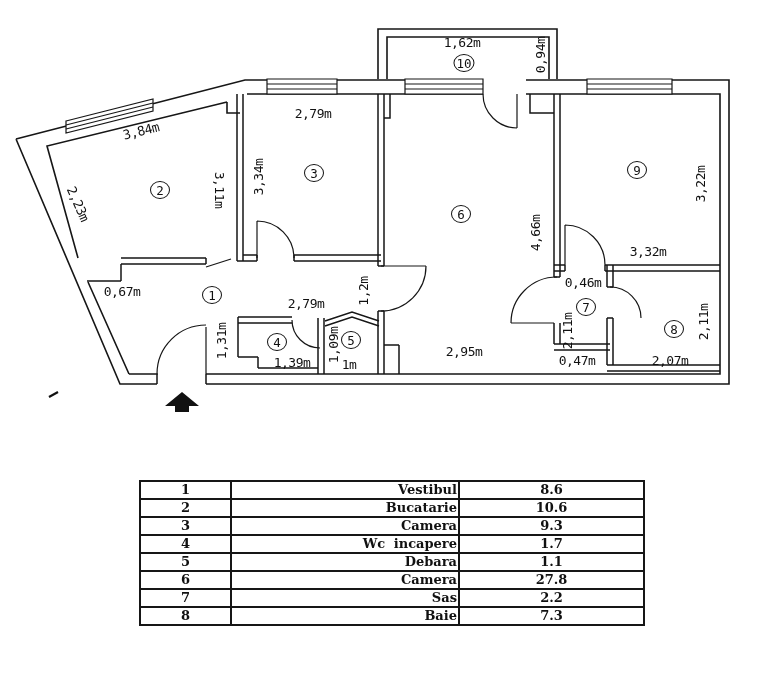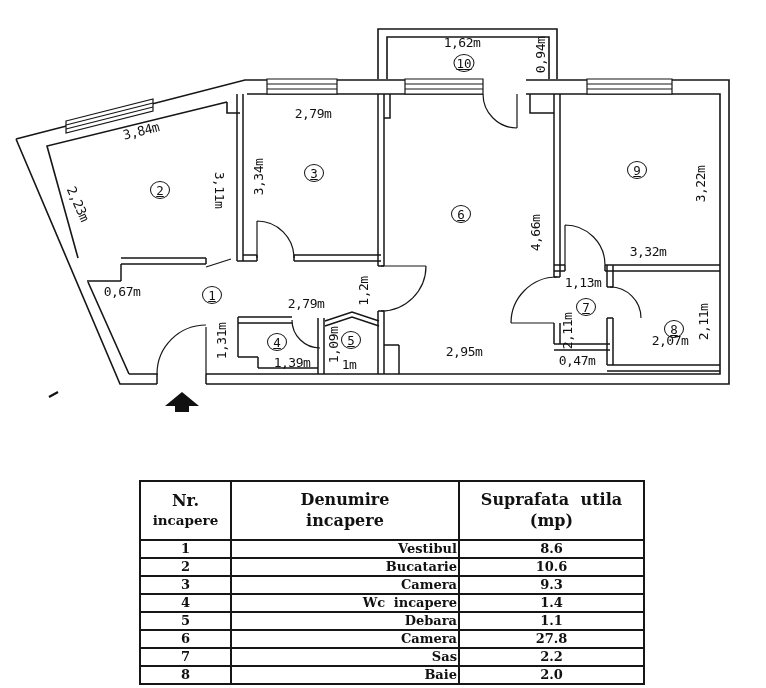--- a/index.html
+++ b/index.html
@@ -5,21 +5,21 @@
   html,body{margin:0;padding:0;background:#fff;}
   .stage{position:relative;width:766px;height:688px;background:#fff;overflow:hidden;
          font-family:"DejaVu Sans Mono",monospace;color:#111;}
   .plan-svg{position:absolute;left:0;top:0;}
   .dim{position:absolute;font:13px "DejaVu Sans Mono",monospace;color:#111;
        white-space:nowrap;transform:translate(-50%,-50%) rotate(var(--r,0deg));
        letter-spacing:-0.5px;}
   .marker{position:absolute;transform:translate(-50%,-50%);
           min-width:14px;height:16px;padding:0 2px;border:1.5px solid #111;border-radius:50%;
           display:flex;align-items:center;justify-content:center;
-          font:12.5px "DejaVu Sans Mono",monospace;background:transparent;text-decoration:underline;}
+          font:12.5px "DejaVu Sans Mono",monospace;background:transparent;}
   table.areas{position:absolute;left:139px;top:480px;width:504px;
               border-collapse:collapse;table-layout:fixed;
               font-family:"DejaVu Serif","Liberation Serif",serif;font-weight:700;color:#111;}
   table.areas td{border:2px solid #161616;overflow:hidden;}
   .hdr td{text-align:center;vertical-align:middle;height:55px;line-height:1.3;}
   .h-main{font-size:16px;display:block;word-spacing:6px;}
   .h-sub{font-size:13.5px;display:block;}
   .row td{height:14px;font-size:13px;line-height:14px;}
   .c-nr{text-align:center;}
   .c-name{text-align:right;padding-left:40px;word-spacing:4px;}
@@ -119,95 +119,81 @@
   <div class="dim" style="left:306px;top:303px;--r:0deg">2,79m</div>
   <div class="dim" style="left:221px;top:341px;--r:-90deg">1,31m</div>
   <div class="dim" style="left:292px;top:362px;--r:0deg">1,39m</div>
   <div class="dim" style="left:333px;top:345px;--r:-90deg">1,09m</div>
   <div class="dim" style="left:349px;top:364px;--r:0deg">1m</div>
   <div class="dim" style="left:363px;top:291px;--r:-90deg">1,2m</div>
   <div class="dim" style="left:462px;top:42px;--r:0deg">1,62m</div>
   <div class="dim" style="left:540px;top:55px;--r:-90deg">0,94m</div>
   <div class="dim" style="left:535px;top:233px;--r:-90deg">4,66m</div>
   <div class="dim" style="left:464px;top:351px;--r:0deg">2,95m</div>
-  <div class="dim" style="left:583px;top:282px;--r:0deg">1,13m</div>
+  <div class="dim" style="left:583px;top:282px;--r:0deg">0,46m</div>
   <div class="dim" style="left:567px;top:331px;--r:-90deg">2,11m</div>
   <div class="dim" style="left:577px;top:360px;--r:0deg">0,47m</div>
   <div class="dim" style="left:648px;top:251px;--r:0deg">3,32m</div>
   <div class="dim" style="left:703px;top:322px;--r:-90deg">2,11m</div>
-  <div class="dim" style="left:670px;top:340px;--r:0deg">2,07m</div>
+  <div class="dim" style="left:670px;top:360px;--r:0deg">2,07m</div>
   <div class="dim" style="left:700px;top:184px;--r:-90deg">3,22m</div>
 
   <div class="marker" style="left:212px;top:295px">1</div>
   <div class="marker" style="left:160px;top:190px">2</div>
   <div class="marker" style="left:314px;top:173px">3</div>
   <div class="marker" style="left:277px;top:342px">4</div>
   <div class="marker" style="left:351px;top:340px">5</div>
   <div class="marker" style="left:461px;top:214px">6</div>
   <div class="marker" style="left:586px;top:307px">7</div>
   <div class="marker" style="left:674px;top:329px">8</div>
   <div class="marker" style="left:637px;top:170px">9</div>
   <div class="marker" style="left:464px;top:63px">10</div>
 
   <table class="areas">
     <colgroup>
         <col style="width:91px">
         <col style="width:228px">
         <col style="width:185px">
       </colgroup>
     <tbody>
-        <tr class="hdr">
-      <td>
-        <span class="h-main">Nr.</span>
-        <span class="h-sub">incapere</span>
-      </td>
-      <td>
-        <span class="h-main">Denumire</span>
-        <span class="h-main">incapere</span>
-      </td>
-      <td>
-        <span class="h-main">Suprafata utila</span>
-        <span class="h-main">(mp)</span>
-      </td>
-    </tr>
     <tr class="row">
       <td class="c-nr">1</td>
       <td class="c-name">Vestibul</td>
       <td class="c-area">8.6</td>
     </tr>
     <tr class="row">
       <td class="c-nr">2</td>
       <td class="c-name">Bucatarie</td>
       <td class="c-area">10.6</td>
     </tr>
     <tr class="row">
       <td class="c-nr">3</td>
       <td class="c-name">Camera</td>
       <td class="c-area">9.3</td>
     </tr>
     <tr class="row">
       <td class="c-nr">4</td>
       <td class="c-name">Wc incapere</td>
-      <td class="c-area">1.4</td>
+      <td class="c-area">1.7</td>
     </tr>
     <tr class="row">
       <td class="c-nr">5</td>
       <td class="c-name">Debara</td>
       <td class="c-area">1.1</td>
     </tr>
     <tr class="row">
       <td class="c-nr">6</td>
       <td class="c-name">Camera</td>
       <td class="c-area">27.8</td>
     </tr>
     <tr class="row">
       <td class="c-nr">7</td>
       <td class="c-name">Sas</td>
       <td class="c-area">2.2</td>
     </tr>
     <tr class="row">
       <td class="c-nr">8</td>
       <td class="c-name">Baie</td>
-      <td class="c-area">2.0</td>
+      <td class="c-area">7.3</td>
     </tr>
   </tbody>
     </table>
 </div>
 
 </body></html>

